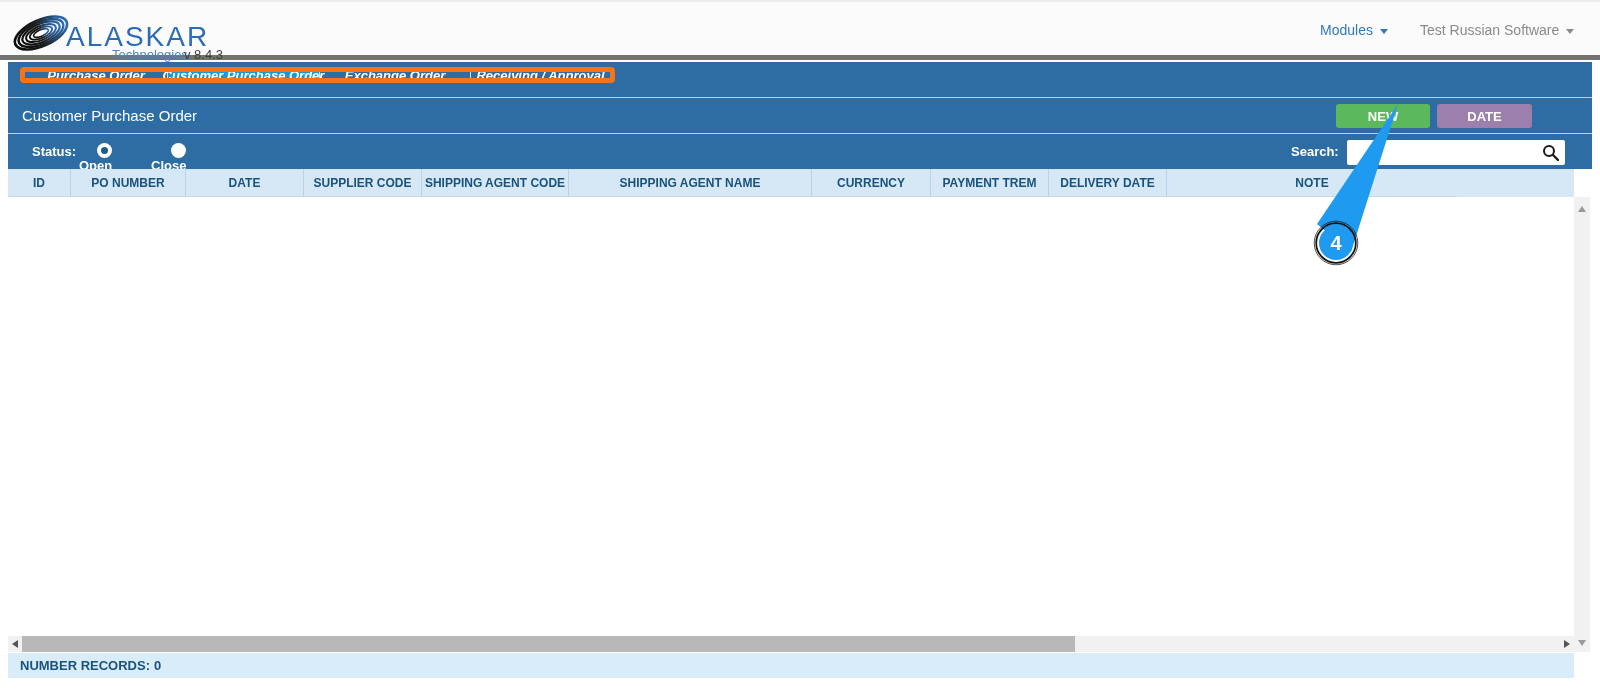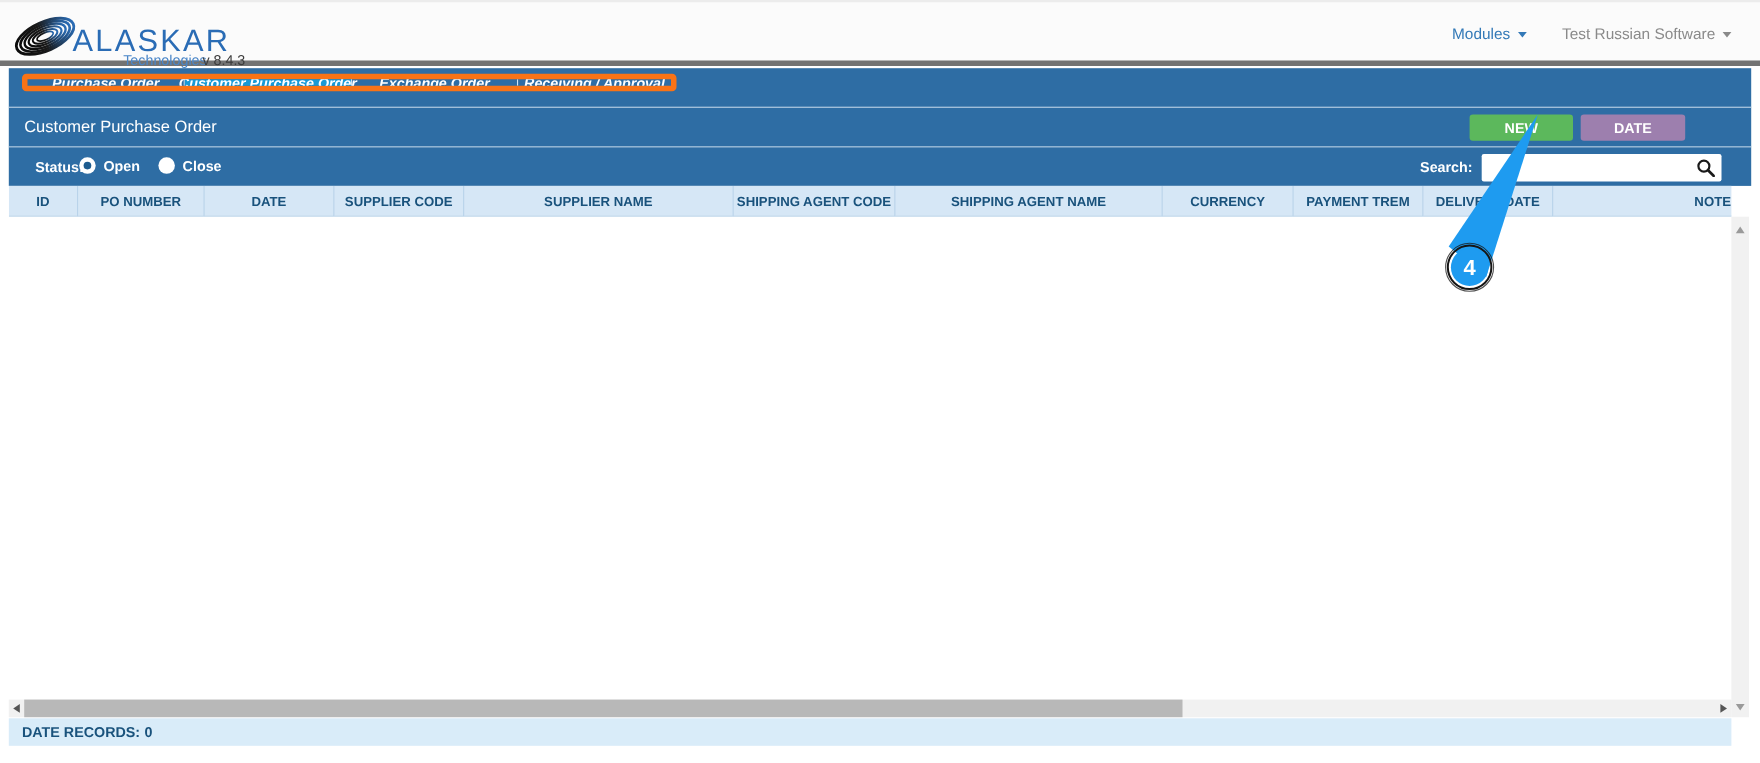--- a/index.html
+++ b/index.html
@@ -27,21 +27,21 @@
   .tab:last-child { border-right:none; }
   .tab.active { background:#189ad6; }
   .title-row { position:absolute; left:0; top:35px; width:100%; height:36px; border-top:1px solid #bcd3e6; }
   .page-title { position:absolute; left:14px; top:9px; color:#fff; font-size:15px; }
   .btn { position:absolute; top:6px; height:24px; border:none; border-radius:3px;
     color:#fff; font-family:"Liberation Sans",sans-serif; font-size:13px; font-weight:bold; cursor:pointer; }
   .btn-new { left:1328px; width:94px; background:#5cb85c; }
   .btn-excel { left:1429px; width:95px; background:#9d7fae; }
   .status-row { position:absolute; left:0; top:71px; width:100%; height:36px; border-top:1px solid #bcd3e6; }
   .status-label { position:absolute; left:14px; top:10px; color:#fff; font-size:13px; font-weight:bold;margin-left:10px; }
-  .radio-option { position:absolute; top:9px; display:flex; align-items:flex-end; cursor:pointer; }
+  .radio-option { position:absolute; top:9px; display:flex; align-items:flex-end; cursor:pointer;flex-direction:column; }
   .radio-open { left:64px; }
   .radio-close { left:136px; }
   .radio { width:15px; height:15px; border-radius:50%; background:#fff; position:relative; }
   .radio.selected::after { content:""; position:absolute; left:4px; top:4px; width:7px; height:7px;
     border-radius:50%; background:#1d5c8f; }
   .radio-text { color:#fff; font-size:13px; font-weight:bold; margin-left:7px; }
   .search-label { position:absolute; left:1283px; top:10px; color:#fff; font-size:13px; font-weight:bold; }
   .search-input { position:absolute; left:1339px; top:6px; width:218px; height:25px; background:#fff;
     border:none; border-radius:2px; padding:0 28px 0 6px; font-family:"Liberation Sans",sans-serif; font-size:13px; }
   .search-icon { position:absolute; left:1534px; top:10px; width:17px; height:17px; pointer-events:none; }
@@ -140,21 +140,20 @@
       </svg>
     </div>
   </div>
 
   <div class="table-viewport">
     <div class="thead">
       <div class="th" style="width:63px">ID</div>
       <div class="th" style="width:115px">PO NUMBER</div>
       <div class="th" style="width:118px">DATE</div>
       <div class="th" style="width:118px">SUPPLIER CODE</div>
-      <div class="th" style="width:245px">SUPPLIER NAME</div>
       <div class="th" style="width:147px">SHIPPING AGENT CODE</div>
       <div class="th" style="width:243px">SHIPPING AGENT NAME</div>
       <div class="th" style="width:119px">CURRENCY</div>
       <div class="th" style="width:118px">PAYMENT TREM</div>
       <div class="th" style="width:118px">DELIVERY DATE</div>
       <div class="th" style="width:290px">NOTE</div>
     </div>
     <div class="tbody"></div>
   </div>
 
@@ -164,21 +163,21 @@
   </div>
 
   <div class="hscroll">
     <div class="arrow-left"></div>
     <div class="thumb"></div>
     <div class="arrow-right"></div>
   </div>
 
   <div class="footer-bar">
     <div class="footer-text">
-      <span>DATE RECORDS:</span><span>0</span>
+      <span>NUMBER RECORDS:</span><span>0</span>
     </div>
   </div>
 
   <svg class="annotation-overlay" viewBox="0 0 1600 694">
     <polygon points="1398,104 1317,224 1351,252" fill="#1e9bf0"></polygon>
     <circle cx="1336" cy="243" r="17" fill="#1e9bf0"></circle>
     <circle cx="1336" cy="243" r="19.8" fill="none" stroke="#151515" stroke-width="1.8"></circle>
     <circle cx="1336" cy="243" r="21.8" fill="none" stroke="#151515" stroke-width="1" opacity="0.75"></circle>
     <text x="1336" y="250" text-anchor="middle" font-family="Liberation Sans, sans-serif" font-size="20" font-weight="bold" fill="#ffffff">4</text>
   </svg>

